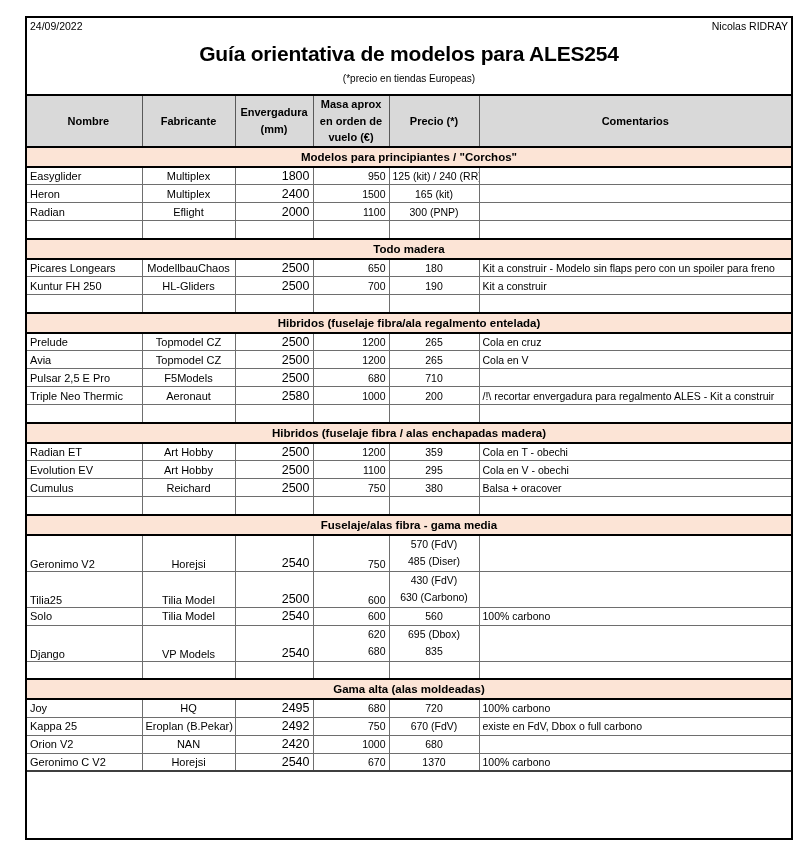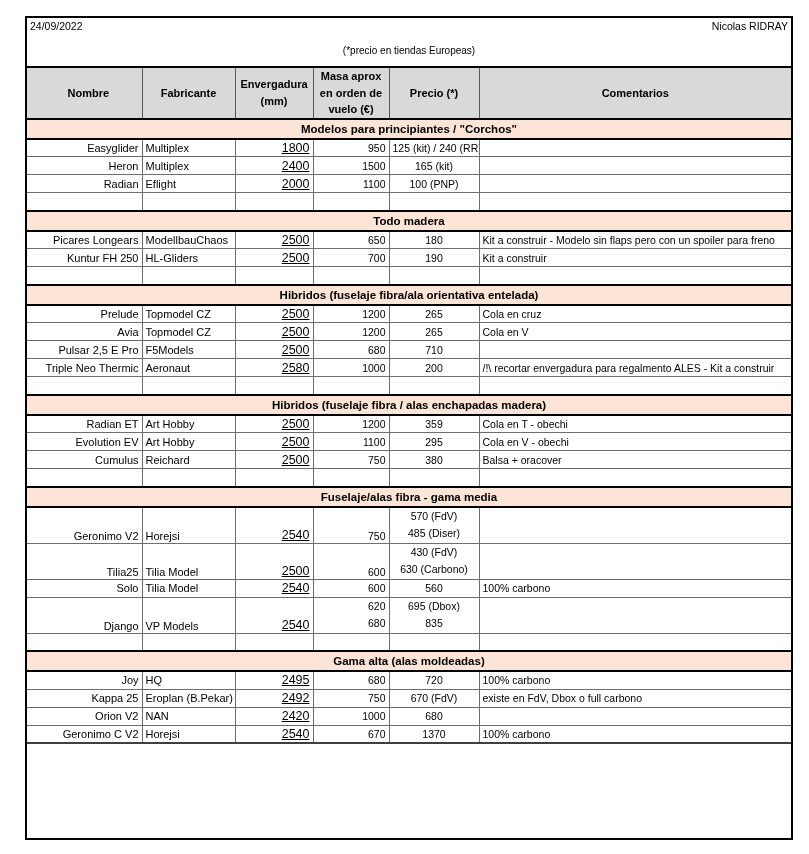--- a/index.html
+++ b/index.html
@@ -29,23 +29,23 @@
   th:first-child { border-left:none;padding-left:12px; }
   th:last-child  { border-right:none;text-align:center; }
 
   td { border:1px solid #6e6e6e; font-size:10.5px; padding:0 3px; height:18px; vertical-align:middle; }
   td:first-child { border-left:none; }
   td:last-child  { border-right:none; }
 
   tr.multi td { vertical-align:bottom; padding-bottom:1px; }
   .line { line-height:17px; }
 
-  .c0 { text-align:right;  font-size:11px; }
-  .c1 { text-align:left;  font-size:11px;margin-left:35px; }
-  .c2 { text-align:right; font-size:12.5px;text-decoration:underline; }
+  .c0 { text-align:left;  font-size:11px; }
+  .c1 { text-align:center;  font-size:11px;margin-left:35px; }
+  .c2 { text-align:right; font-size:12.5px; }
   .c3 { text-align:right; font-size:10.5px;padding-left:11px; }
   .c4 { text-align:center;font-size:10.5px; }
   .c5 { text-align:left;  font-size:10.5px; }
 
   tr.section-row td {
     background:#fce4d6; border-left:none; border-right:none;
     border-top:2px solid #000; border-bottom:2px solid #000;
     text-align:center; font-weight:bold; font-size:11.5px; height:20px;
   }
   tr.empty-row { height:18px; }
@@ -56,20 +56,21 @@
 </style>
 </head>
 <body>
 
 <div class="page">
   <div class="sheet">
     <div class="meta-row">
       <span>24/09/2022</span>
       <span>Nicolas RIDRAY</span>
     </div>
+    <div class="doc-title">Guía orientativa de modelos para ALES254</div>
     <div class="doc-subtitle">(*precio en tiendas Europeas)</div>
 
     <table>
       <colgroup>
         <col class="col-nombre">
           <col class="col-fabricante">
           <col class="col-envergadura">
         <col class="col-masa">
           <col class="col-precio">
           <col class="col-comentarios">
@@ -102,21 +103,21 @@
             <td class="c2">2400</td>
             <td class="c3">1500</td>
             <td class="c4">165 (kit)</td>
             <td class="c5"></td>
           </tr>
           <tr>
             <td class="c0">Radian</td>
             <td class="c1">Eflight</td>
             <td class="c2">2000</td>
             <td class="c3">1100</td>
-            <td class="c4">100 (PNP)</td>
+            <td class="c4">300 (PNP)</td>
             <td class="c5"></td>
           </tr>
           <tr class="empty-row">
             <td class="c0"></td>
             <td class="c1"></td>
             <td class="c2"></td>
             <td class="c3"></td>
             <td class="c4"></td>
             <td class="c5"></td>
           </tr>
@@ -141,21 +142,21 @@
           </tr>
           <tr class="empty-row">
             <td class="c0"></td>
             <td class="c1"></td>
             <td class="c2"></td>
             <td class="c3"></td>
             <td class="c4"></td>
             <td class="c5"></td>
           </tr>
           <tr class="section-row">
-            <td colspan="6">Hibridos (fuselaje fibra/ala orientativa entelada)</td>
+            <td colspan="6">Hibridos (fuselaje fibra/ala regalmento entelada)</td>
           </tr>
           <tr>
             <td class="c0">Prelude</td>
             <td class="c1">Topmodel CZ</td>
             <td class="c2">2500</td>
             <td class="c3">1200</td>
             <td class="c4">265</td>
             <td class="c5">Cola en cruz</td>
           </tr>
           <tr>

